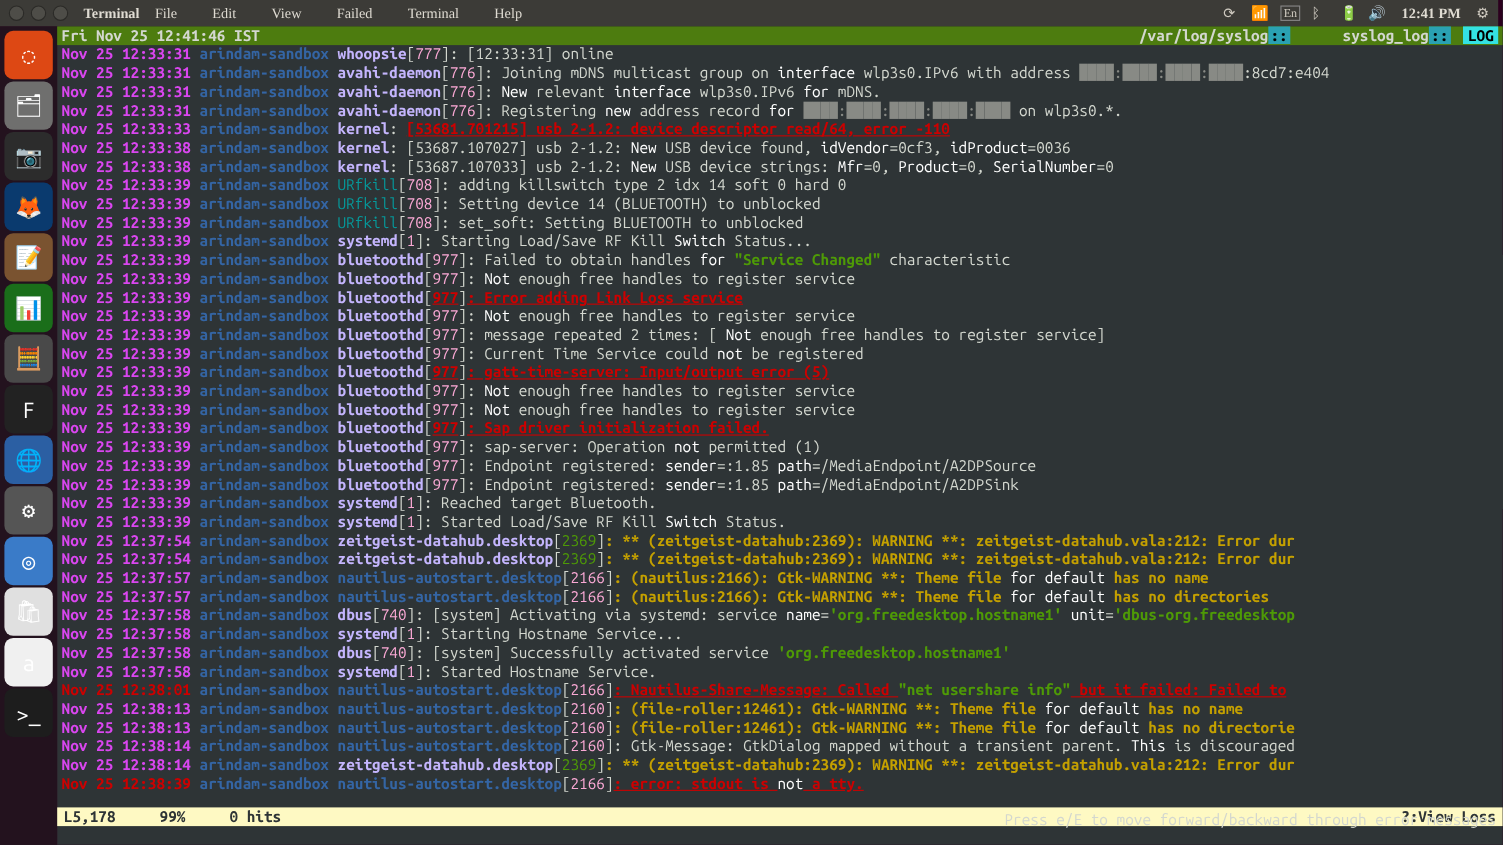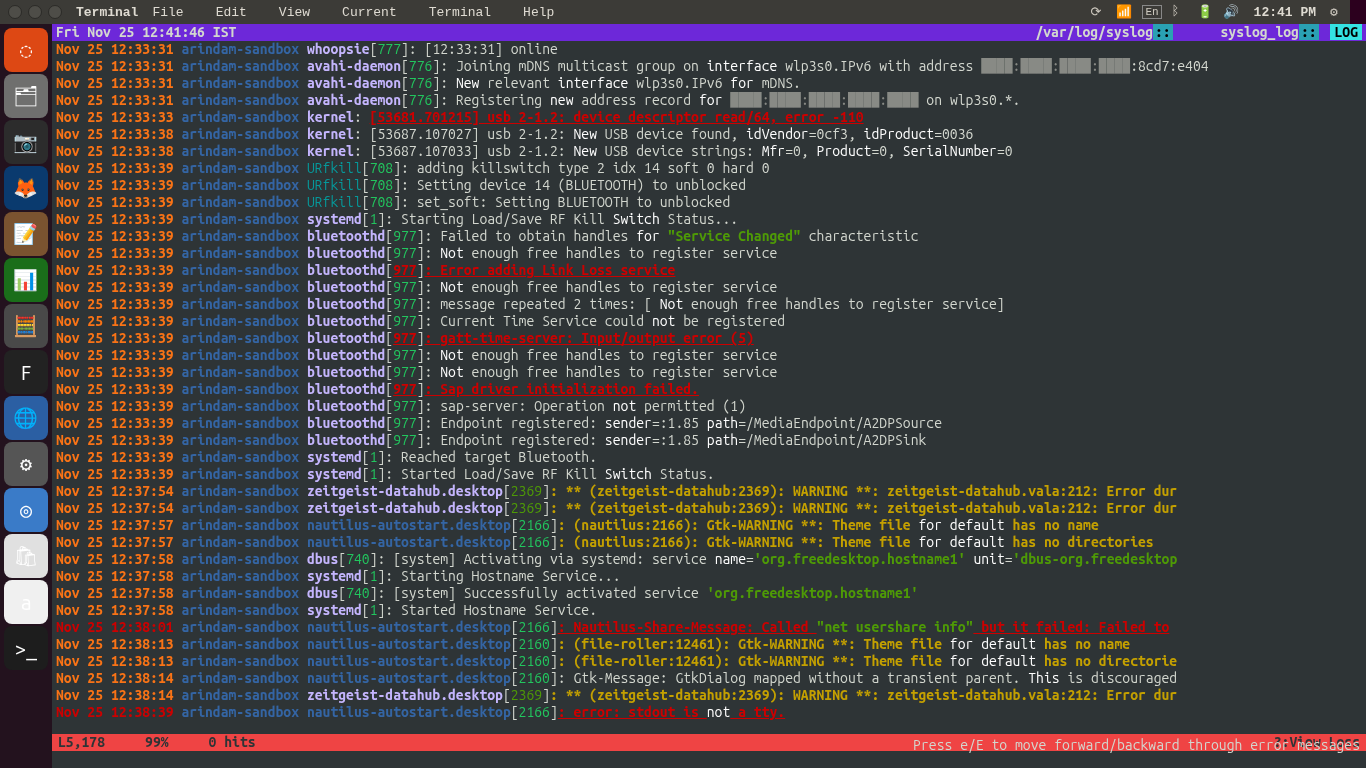--- a/index.html
+++ b/index.html
@@ -6,25 +6,25 @@
 body {
   width: 1366px;
   height: 768px;
   background: #2c001e;
   font-family: "Ubuntu Mono", "DejaVu Sans Mono", monospace;
   overflow: hidden;
   position: relative;
 }
 .top-panel {
   position: absolute;
-  top: 0; left: 0; right: 16px;
+  top: 0; left: 0; right: 4px;
   height: 24px;
   background: #3c3b37;
   color: #dfdbd2;
-  font-family: Liberation Mono, monospace;
+  font-family: Liberation Serif, serif;
   font-size: 13px;
   display: flex;
   align-items: center;
   padding: 0 4px;
 }
 .win-btns { display: flex; gap: 6px; margin-left: 4px; margin-right: 14px; }
 .win-btn {
   width: 14px; height: 14px; border-radius: 7px;
   background: #4e4d48; border:1px solid #2b2a27;
 }
@@ -53,50 +53,50 @@
 .terminal {
   position: absolute;
   top: 24px; left: 52px; right: 0; bottom: 0;
   background: #2e3436;
   font-size: 14px;
   line-height: 17px;
   letter-spacing: 0;
 }
 .term-top {
   display:flex; justify-content:space-between;
-  background:#6d28d9; color:#d3d7cf; padding: 0 4px;
+  background:#4d7c0f; color:#d3d7cf; padding: 0 4px;
   font-weight:bold;
 }
 .term-top .path { color:#d3d7cf;text-align:center; }
 .term-top .cy-txt { color:#000; background:#2aa1b3; padding:0 2px;}
 .term-top .log-badge { color:#000; background:#34e2e2; padding:0 4px; margin-left:4px;}
 .term-top .syslog { color:#d3d7cf; }
 .term-body {
   padding: 0 4px;
   white-space: pre;
   color:#d3d7cf;
 }
 .line { font-family: inherit; }
-.ts-o { color:#f97316; font-weight:bold; }
+.ts-o { color:#d946ef; font-weight:bold; }
 .ts-r { color:#cc0000; font-weight:bold;text-align:right; }
 .host { color:#3465a4; font-weight:bold; }
 .proc-g { color:#c4b5fd; font-weight:bold; }
 .proc-c { color:#06989a; }
-.pid-c { color:#22c55e;text-align:right; }
+.pid-c { color:#f9a8d4;text-align:right; }
 .pid-g { color:#4e9a06; }
 .err { color:#cc0000; font-weight:bold;text-decoration:underline; }
 .kw { color:#ffffff; }
 .warn { color:#c4a000; font-weight:bold; }
 .wt { color:#d3d7cf; }
 .dim { color:#888a85; }
 .green { color:#4e9a06; font-weight:bold;}
 .nb { color:#3465a4; font-weight:bold;}
 .status-bar {
   position:absolute; bottom:17px; left:0; right:0;
-  background:#ef4444; color:#2e3436; padding:0 6px;
+  background:#fef9c3; color:#2e3436; padding:0 6px;
   font-weight:bold; display:flex; gap:40px;
 }
 .status-bar .right { margin-left:auto; }
 .footer {
   position:absolute; bottom:14px; left:0; right:0;
   color:#d3d7cf; padding:0 6px; text-align:right;
 }
 </style>
 </head>
 <body>
@@ -105,21 +105,21 @@
   <div class="win-btns">
     <span class="win-btn"></span>
     <span class="win-btn"></span>
     <span class="win-btn"></span>
   </div>
   <span style="font-weight:bold;margin-right:14px;">Terminal</span>
   <div class="menu-bar" id="menu-bar">
       <span class="menu-item">File</span>
       <span class="menu-item">Edit</span>
       <span class="menu-item">View</span>
-      <span class="menu-item">Current</span>
+      <span class="menu-item">Failed</span>
       <span class="menu-item">Terminal</span>
       <span class="menu-item">Help</span>
     </div>
   <div class="indicators">
     <span class="ind-icon">⟳</span>
     <span class="ind-icon">📶</span>
     <span class="ind-icon" style="font-size:11px;border:1px solid #888;padding:0 2px;height:auto;width:auto;">En</span>
     <span class="ind-icon">ᛒ</span>
     <span class="ind-icon">🔋</span>
     <span class="ind-icon">🔊</span>

